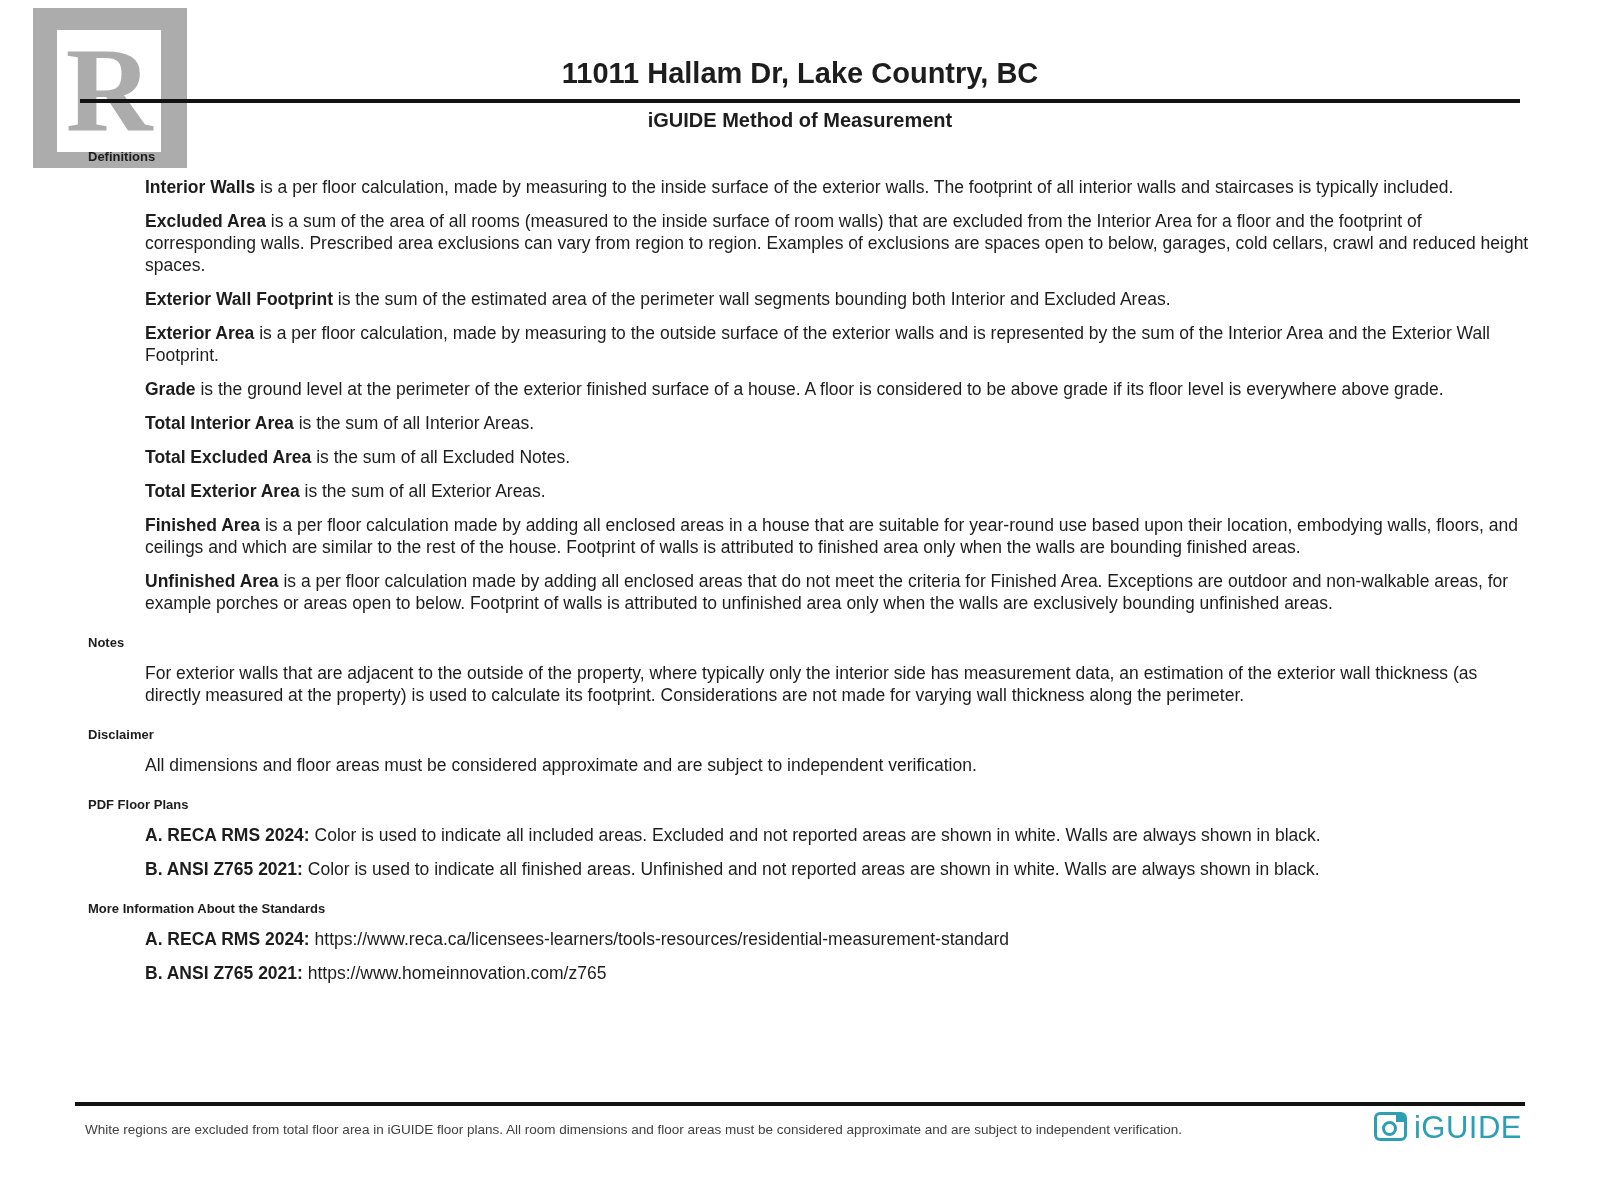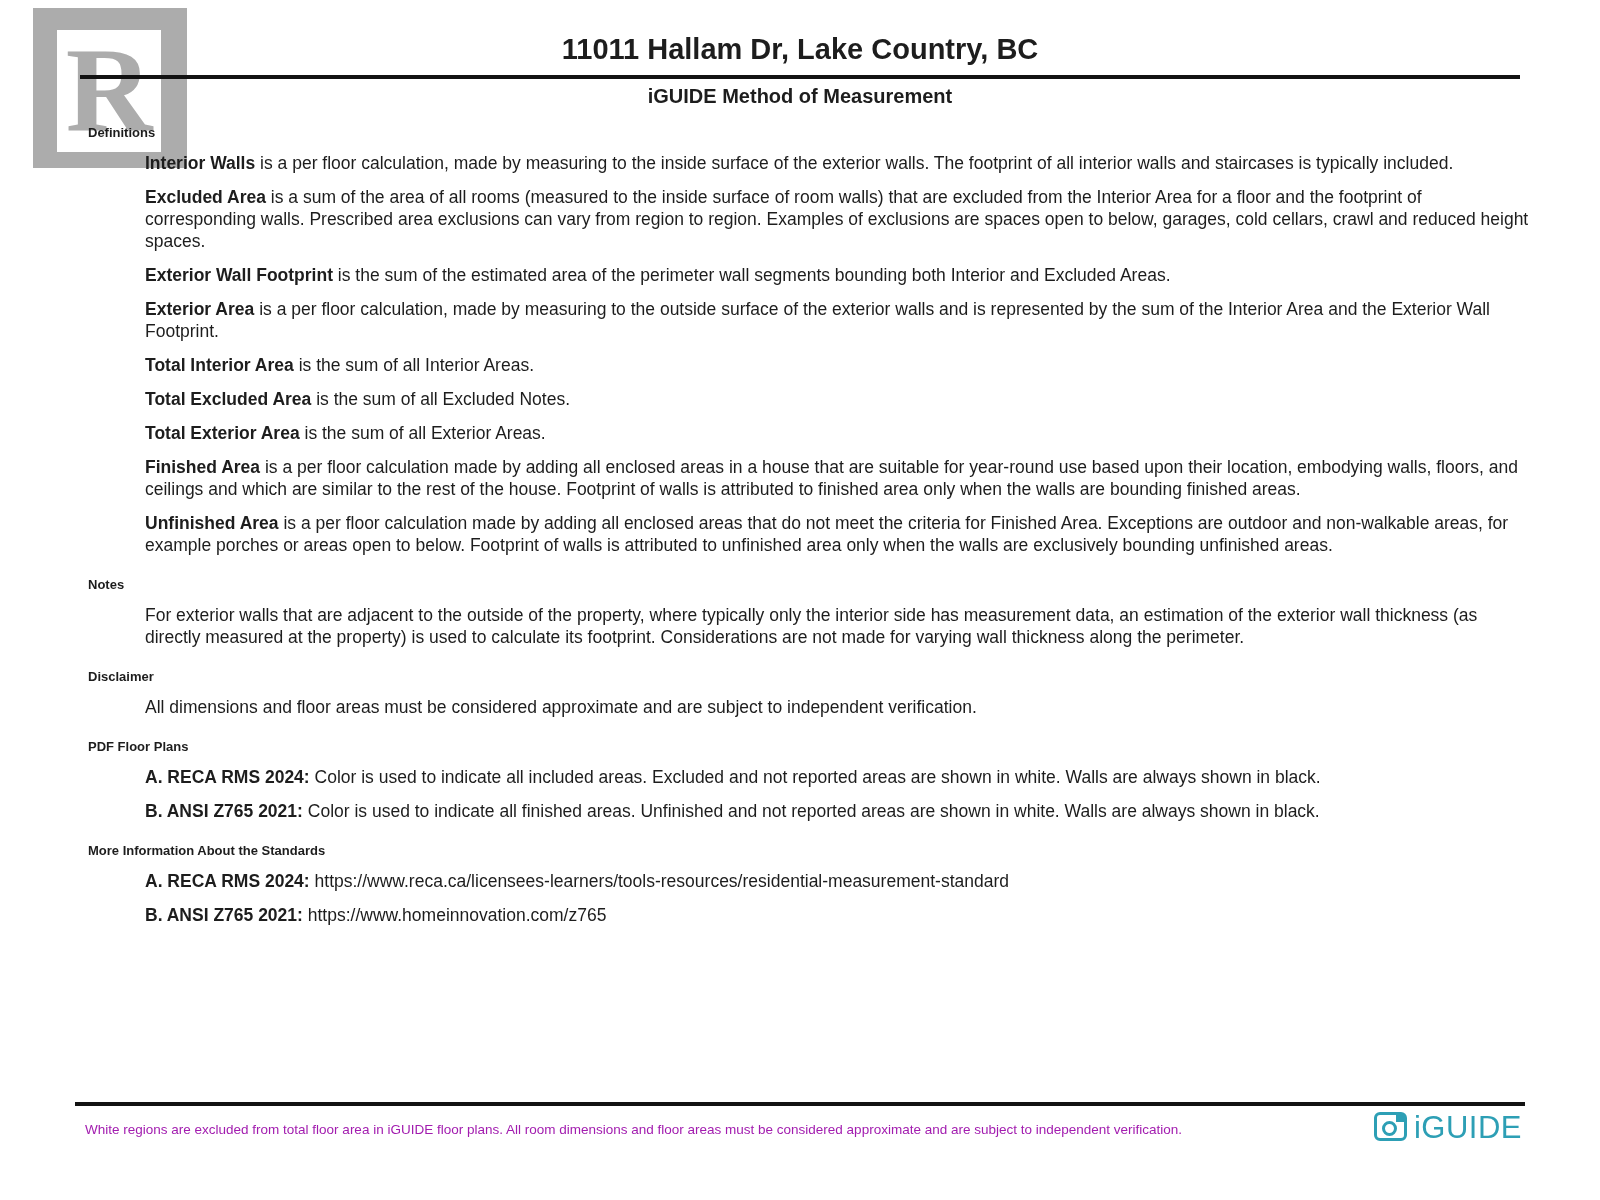--- a/index.html
+++ b/index.html
@@ -32,21 +32,21 @@
     font-size: 120px; line-height: 1; color: var(--watermark);
   }
   .wm-label {
     margin-top: 3px; margin-left: -4px;
     font-size: 38px; letter-spacing: 2px; color: var(--watermark_text);
     white-space: nowrap;
   }
   .wm-reg { font-size: 19px; vertical-align: 14px; letter-spacing: 0; }
 
   
-  header { position: relative; z-index: 2; padding-top: 32px; text-align: center; }
+  header { position: relative; z-index: 2; padding-top: 56px; text-align: center; }
   .page-title { font-size: 29px; font-weight: bold; margin: 0; line-height: 34px; }
   .title-rule { height: 4px; background: #121212; margin: 9px 80px 0 80px; }
   .page-subtitle { font-size: 20px; font-weight: bold; margin: 5px 0 8px 0; line-height: 24px; }
 
   
   main { position: relative; z-index: 2; padding: 6px 70px 0 88px; }
   .sec-heading { font-size: 13px; font-weight: bold; margin: 18px 0 8px 0; line-height: 22px; }
   main .sec-heading:first-child { margin-top: 0; }
   .body-text {
     margin: 0 0 12px 57px;
@@ -54,21 +54,21 @@
   }
   .body-text b { font-weight: bold; }
 
   
   footer { position: absolute; z-index: 2; left: 0; right: 0; bottom: 0; height: 98px; }
   .footer-rule { position: absolute; top: 0; left: 75px; right: 75px; height: 4px; background: #121212; }
   .footer-row {
     position: absolute; top: 10px; left: 85px; right: 78px;
     display: flex; justify-content: space-between; align-items: flex-start;
   }
-  .footer-text { font-size: 13.5px; line-height: 17px; padding-top: 9px; color: #a21caf; }
+  .footer-text { font-size: 13.5px; line-height: 17px; padding-top: 9px; color: #404040; }
   .iguide-logo { display: flex; align-items: flex-start; gap: 7px; flex: none; margin-left: 30px; }
   .ig-icon {
     position: relative; width: 33px; height: 29px;
     border: 3.5px solid var(--accent); border-radius: 6px;
   }
   .ig-icon::before { 
     content: ""; position: absolute; left: 5px; top: 6px;
     width: 9px; height: 9px; border: 3px solid var(--accent); border-radius: 50%;
   }
   .ig-icon::after { 
@@ -97,20 +97,21 @@
   </header>
 
   <main>
 
     <h3 class="sec-heading">Definitions</h3>
 
     <p class="body-text"><b>Interior Walls</b><span> is a per floor calculation, made by measuring to the inside surface of the exterior walls. The footprint of all interior walls and staircases is typically included.</span></p>
     <p class="body-text"><b>Excluded Area</b><span> is a sum of the area of all rooms (measured to the inside surface of room walls) that are excluded from the Interior Area for a floor and the footprint of corresponding walls. Prescribed area exclusions can vary from region to region. Examples of exclusions are spaces open to below, garages, cold cellars, crawl and reduced height spaces.</span></p>
     <p class="body-text"><b>Exterior Wall Footprint</b><span> is the sum of the estimated area of the perimeter wall segments bounding both Interior and Excluded Areas.</span></p>
     <p class="body-text"><b>Exterior Area</b><span> is a per floor calculation, made by measuring to the outside surface of the exterior walls and is represented by the sum of the Interior Area and the Exterior Wall Footprint.</span></p>
+    <p class="body-text"><b>Grade</b><span> is the ground level at the perimeter of the exterior finished surface of a house. A floor is considered to be above grade if its floor level is everywhere above grade.</span></p>
     <p class="body-text"><b>Total Interior Area</b><span> is the sum of all Interior Areas.</span></p>
     <p class="body-text"><b>Total Excluded Area</b><span> is the sum of all Excluded Notes.</span></p>
     <p class="body-text"><b>Total Exterior Area</b><span> is the sum of all Exterior Areas.</span></p>
     <p class="body-text"><b>Finished Area</b><span> is a per floor calculation made by adding all enclosed areas in a house that are suitable for year-round use based upon their location, embodying walls, floors, and ceilings and which are similar to the rest of the house. Footprint of walls is attributed to finished area only when the walls are bounding finished areas.</span></p>
     <p class="body-text"><b>Unfinished Area</b><span> is a per floor calculation made by adding all enclosed areas that do not meet the criteria for Finished Area. Exceptions are outdoor and non-walkable areas, for example porches or areas open to below. Footprint of walls is attributed to unfinished area only when the walls are exclusively bounding unfinished areas.</span></p>
 
     <h3 class="sec-heading">Notes</h3>
     <p class="body-text">For exterior walls that are adjacent to the outside of the property, where typically only the interior side has measurement data, an estimation of the exterior wall thickness (as directly measured at the property) is used to calculate its footprint. Considerations are not made for varying wall thickness along the perimeter.</p>
 
     <h3 class="sec-heading">Disclaimer</h3>

